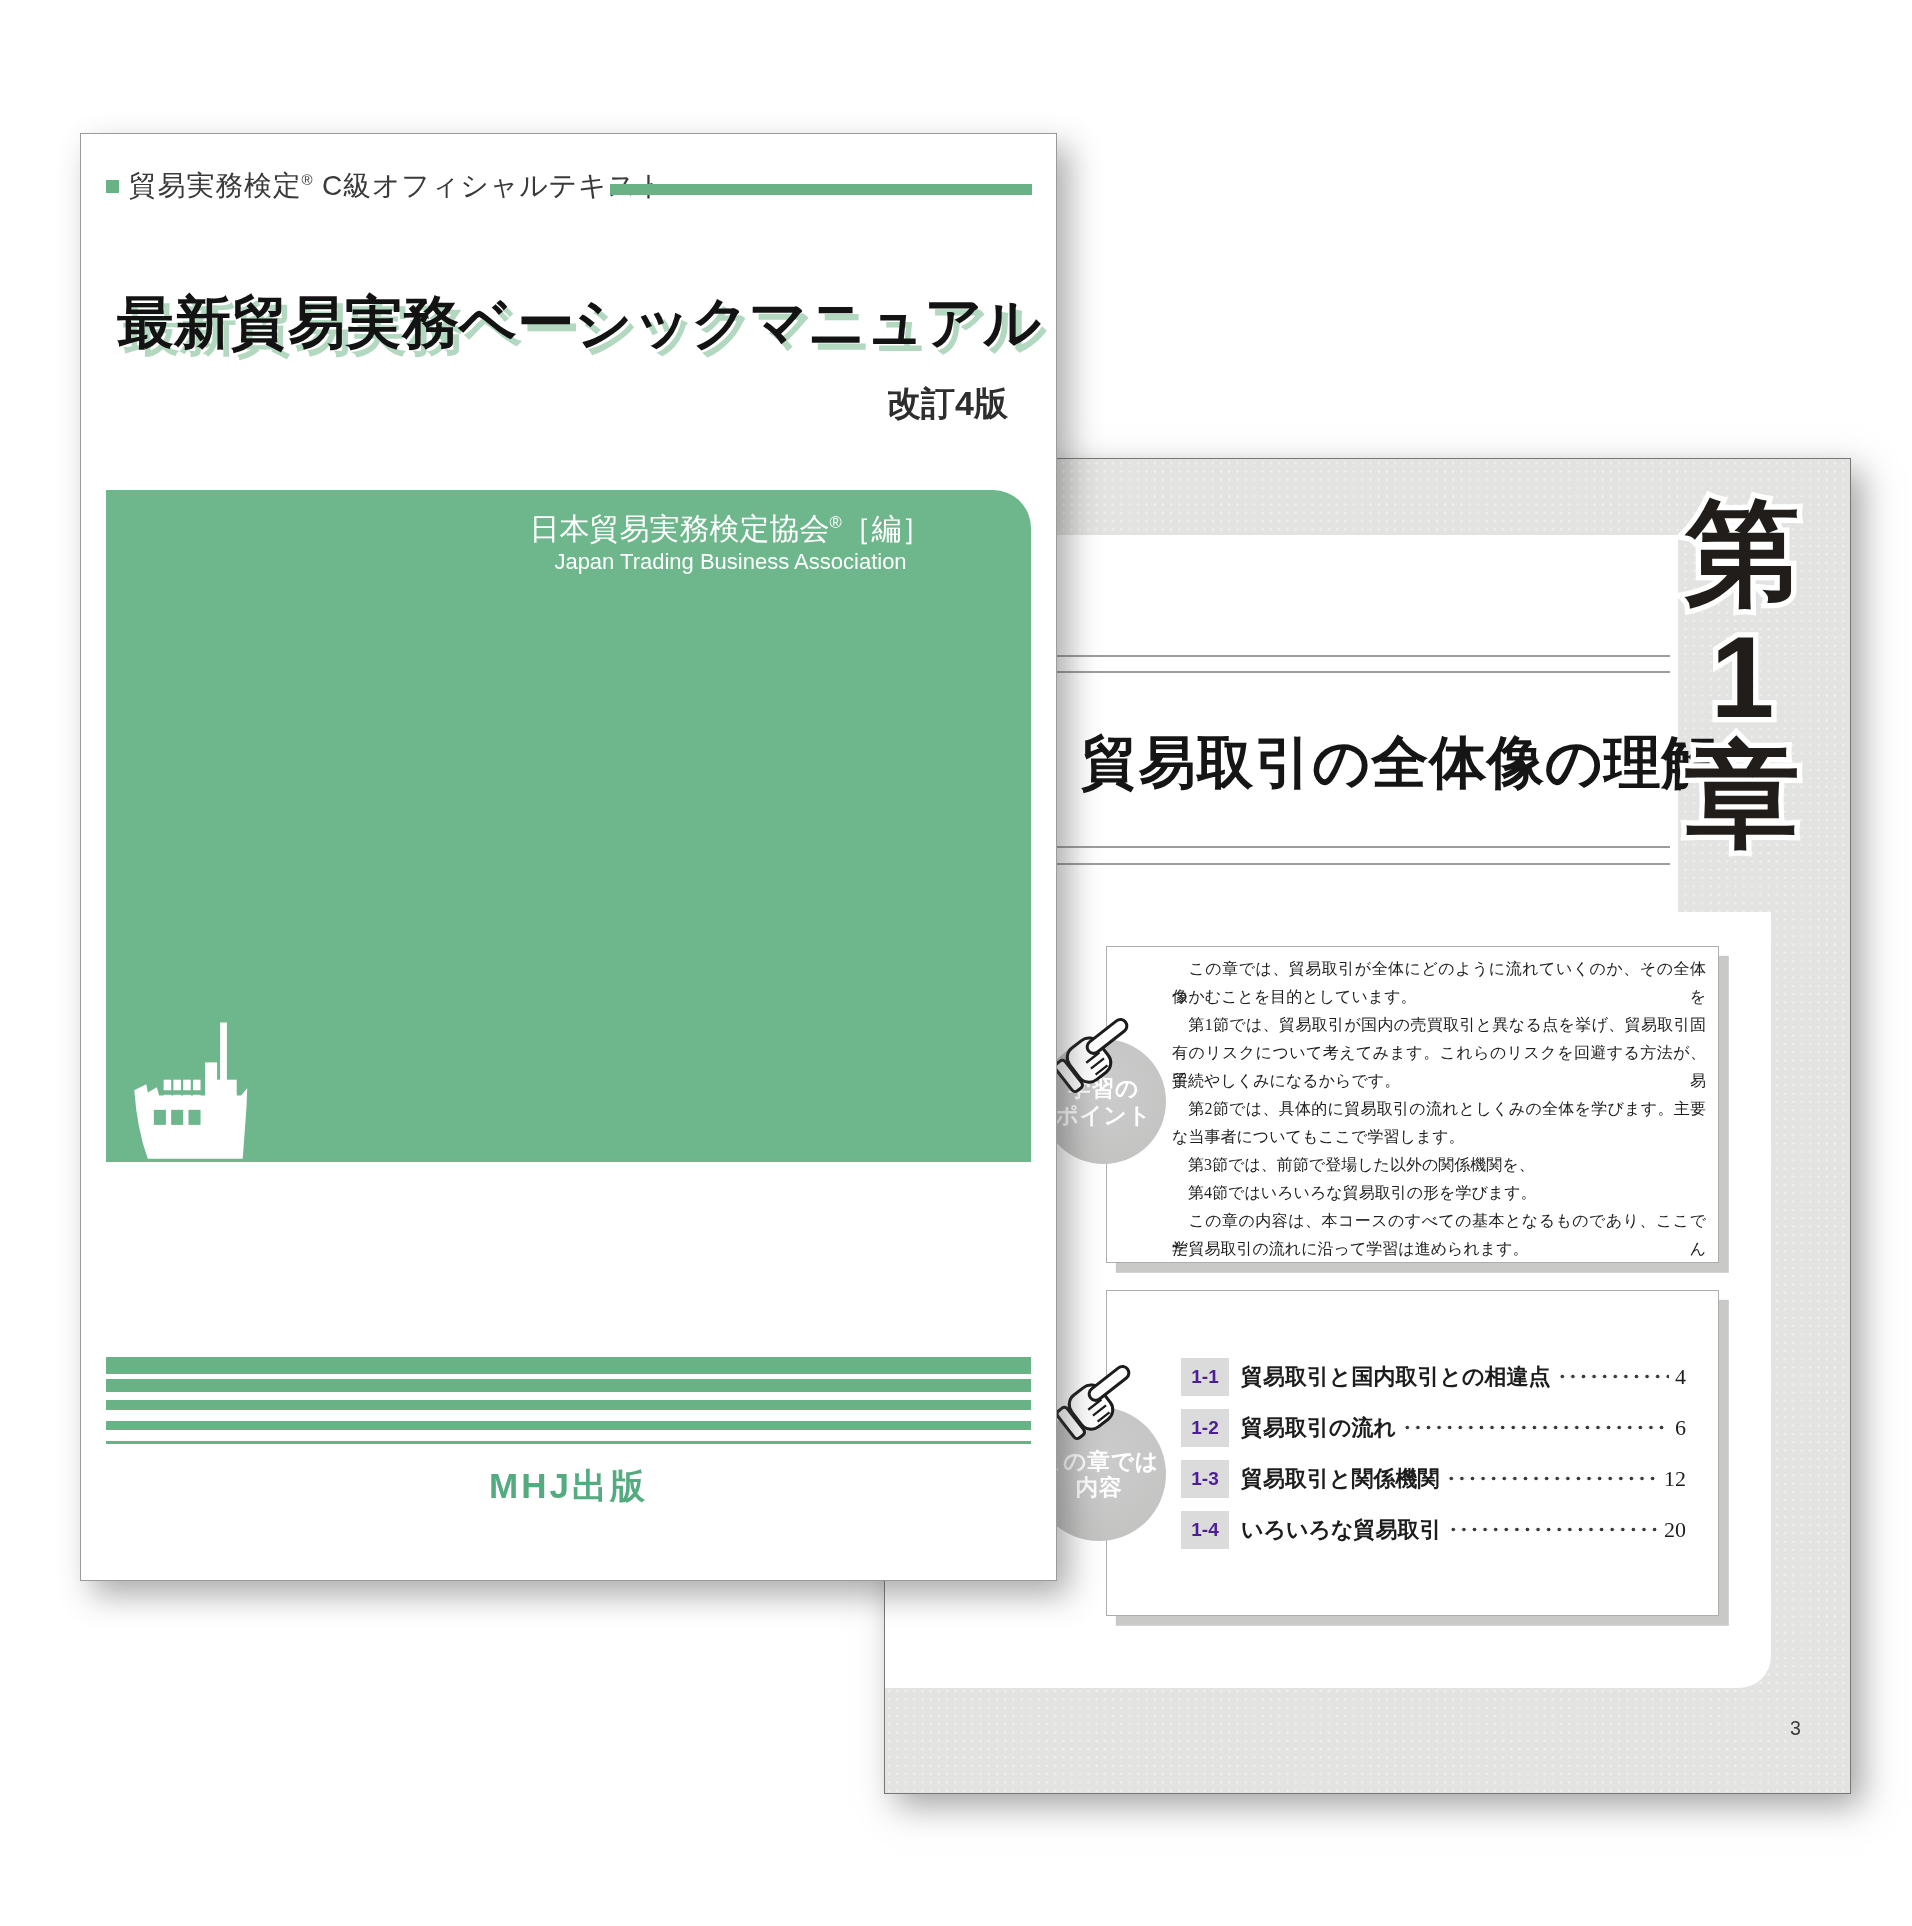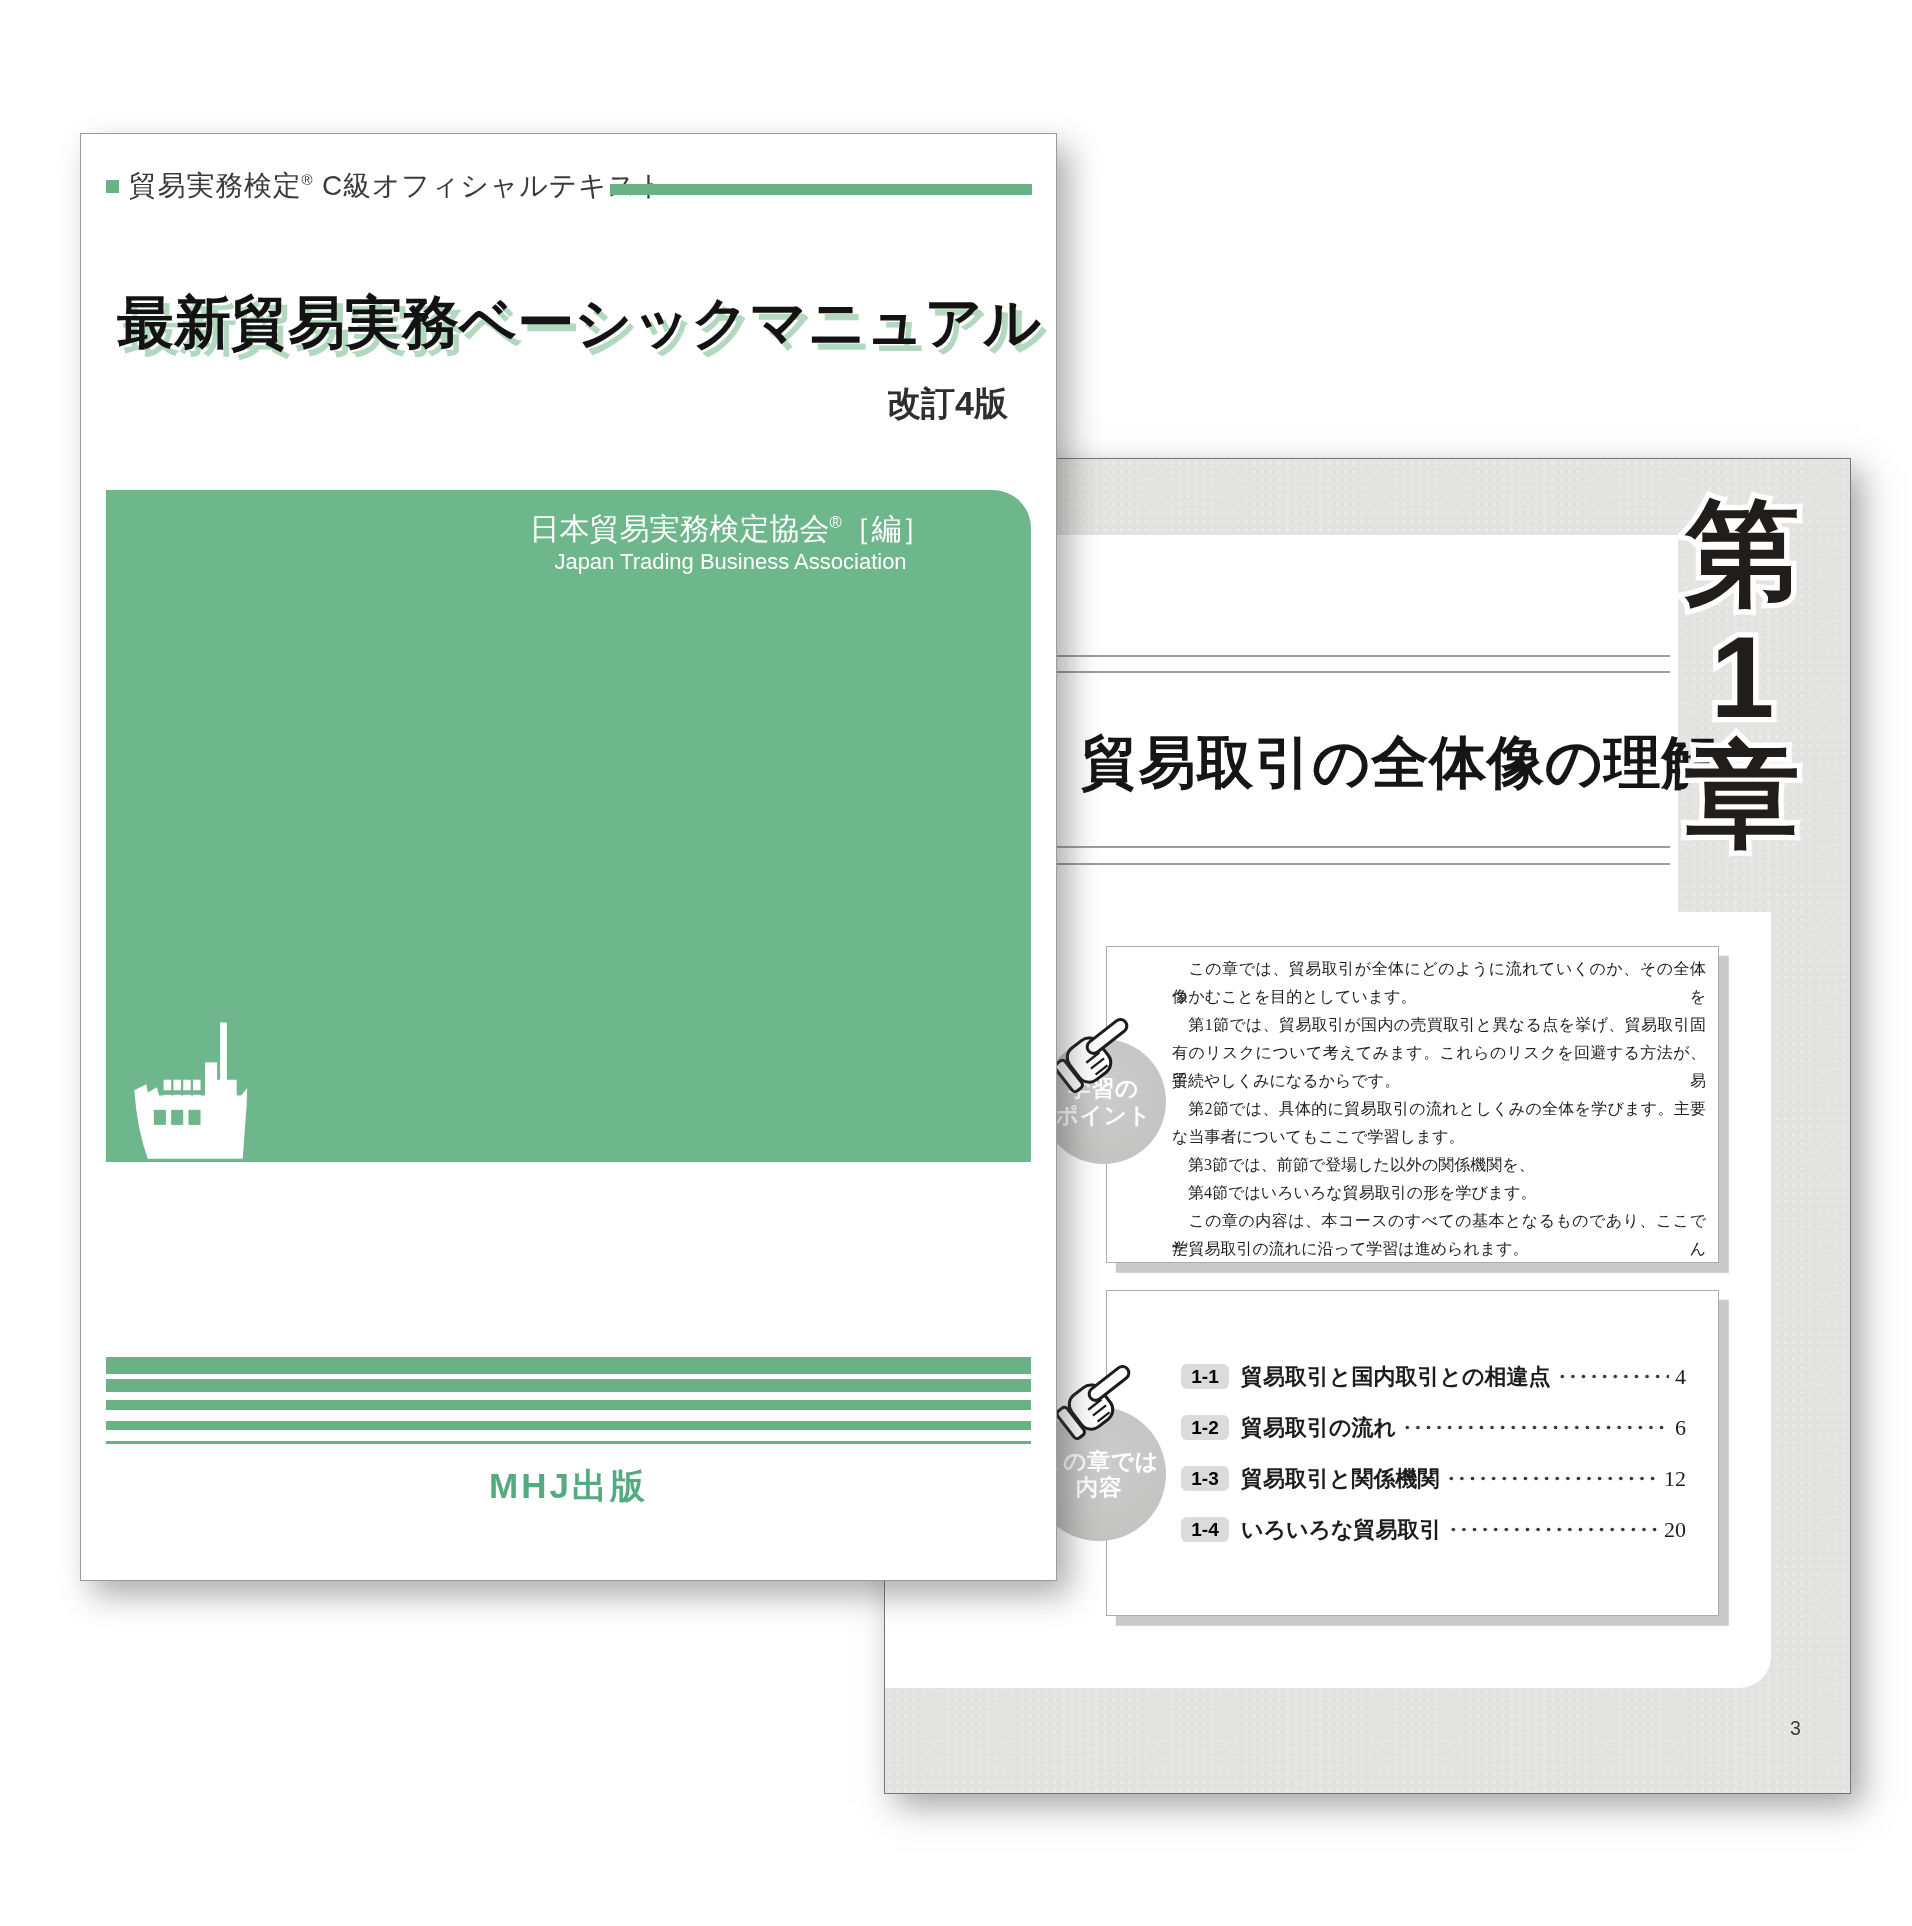--- a/index.html
+++ b/index.html
@@ -27,22 +27,22 @@
   .gbox{position:absolute;left:221px;width:613px;background:#fff;border:1.5px solid #adadad;
         box-shadow:9.8px 9.8px 0 #c9c9c8;z-index:2;}
   .box-intro{top:487px;height:317px;padding:7.6px 10.6px 0 65px;box-sizing:border-box;}
   .intro-line{width:534px;height:28px;line-height:28px;font-size:16px;color:#1d1d1d;
               font-family:"Liberation Serif","DejaVu Serif",serif;white-space:pre;
               text-align:justify;text-align-last:left;}
   .intro-line.j{white-space:normal;text-align-last:justify;}
 
   .box-toc{top:831px;height:326px;padding:73px 32px 0 74px;box-sizing:border-box;}
   .toc-row{display:flex;align-items:center;height:25px;margin-bottom:26px;}
-  .toc-chip{flex:none;width:48px;height:25px;background:#dbdbdb;color:#000000;
-            font-size:19px;font-weight:700;display:flex;align-items:center;justify-content:center;border-radius:6px;}
+  .toc-chip{flex:none;width:48px;height:38px;background:#dbdbdb;color:#4c1d95;
+            font-size:19px;font-weight:700;display:flex;align-items:center;justify-content:center;}
   .toc-label{margin-left:12px;font-size:22px;font-weight:700;color:#1d1d1d;white-space:nowrap;}
   .toc-leader{flex:1;height:25px;margin:0 6px;
               background-image:radial-gradient(circle,#3a3a3a 1.7px,rgba(0,0,0,0) 2.1px);
               background-size:10.6px 25px;background-repeat:repeat-x;}
   .toc-page{font-family:"Liberation Serif","DejaVu Serif",serif;font-size:22px;color:#1c1c1c;}
 
   .badge{position:absolute;border-radius:50%;background:radial-gradient(circle at 50% 40%,#cccccc,#c1c1c0);
          display:flex;flex-direction:column;align-items:center;justify-content:center;z-index:3;}
   .badge1{left:156px;top:580px;width:125px;height:125px;}
   .badge2{left:147px;top:948px;width:134px;height:134px;}

